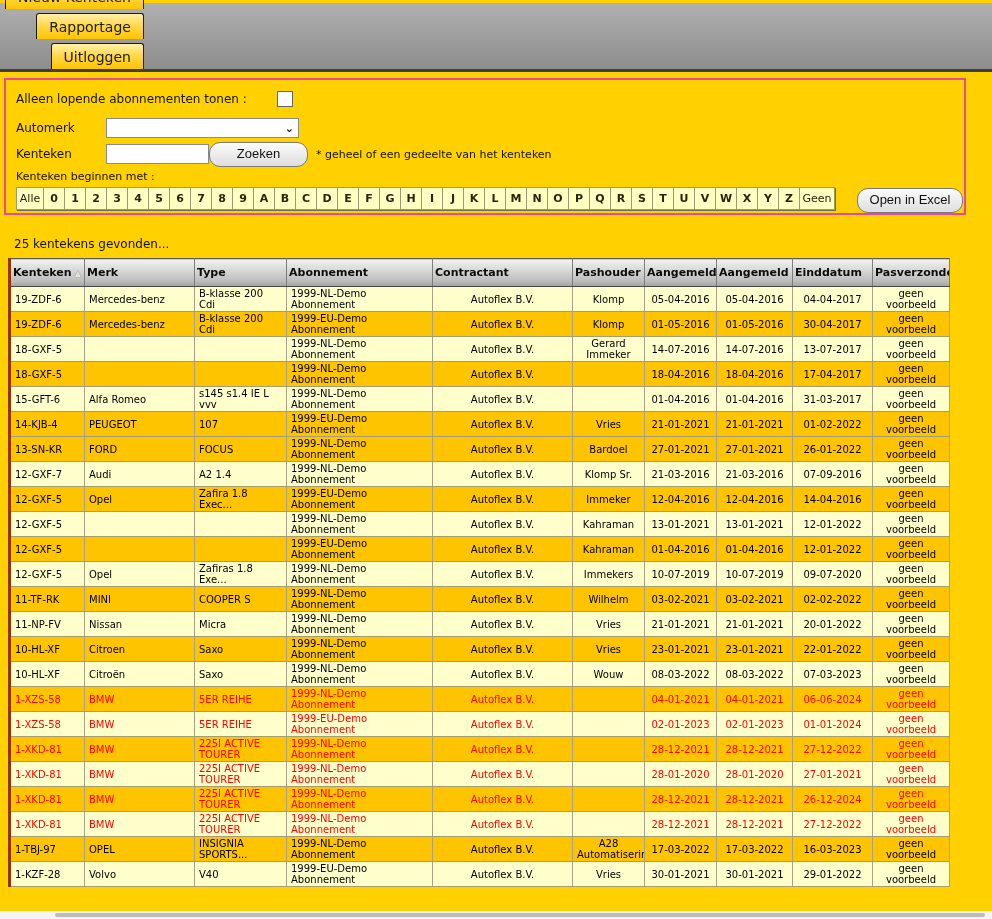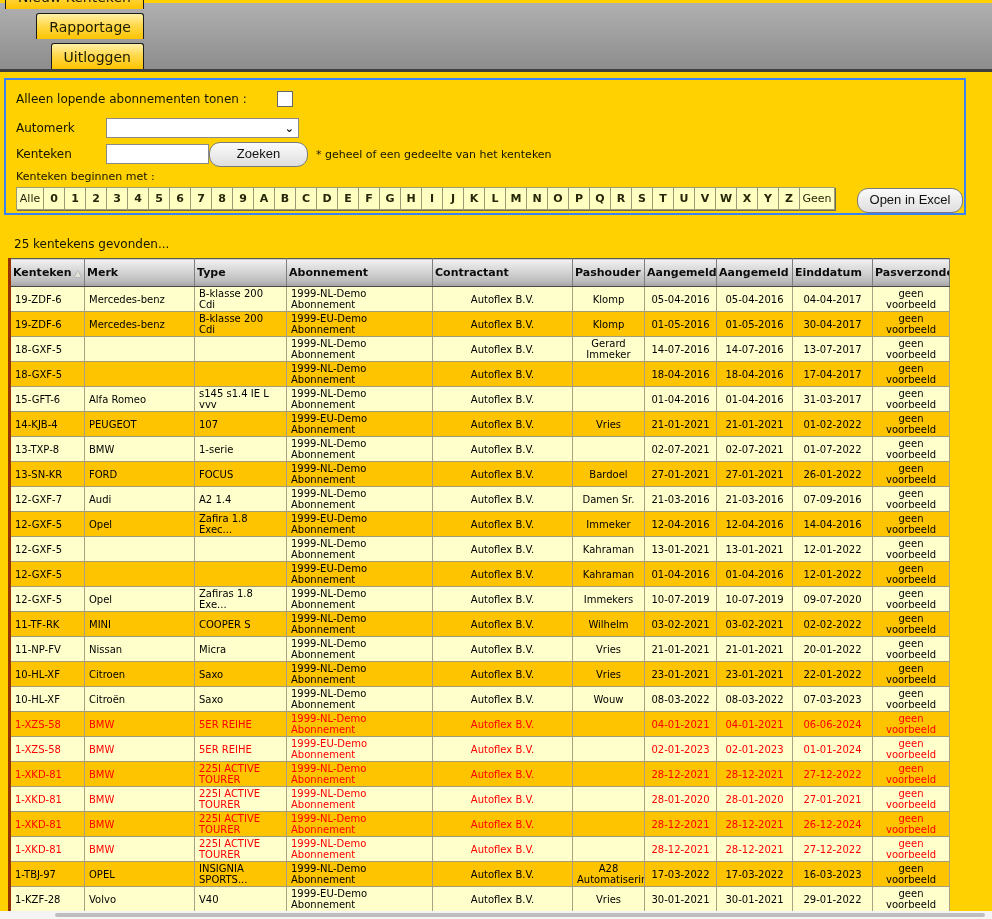--- a/index.html
+++ b/index.html
@@ -12,21 +12,21 @@
   .gray-band{position:absolute;top:3px;left:0;width:992px;height:66px;
     background:linear-gradient(#b0b0b0,#8d8d8d);border-bottom:3px solid #3f3f3f;}
   .tabs{position:absolute;left:5px;bottom:0;display:flex;gap:4px;align-items:flex-end;flex-direction:column;}
   .tab{height:25px;padding:0 12px;display:flex;align-items:center;
     background:linear-gradient(#fff0a8 0%,#ffd94d 45%,#ffc400 100%);
     border:1px solid #1a1a1a;border-bottom:none;border-radius:3px 3px 0 0;
     font-size:14px;color:#1c1c00;cursor:pointer;white-space:nowrap;}
   .tab.active{color:#fffbe0;font-weight:bold;border-width:2px;border-bottom:none;height:26px;}
   
   .panel{position:absolute;left:4px;top:78px;width:958px;height:133px;
-    border:2px solid #3b82f6;background:#FFD100;}
+    border:2px solid #ec4899;background:#FFD100;}
   .panel .lbl{position:absolute;font-size:12px;color:#141400;}
   .checkbox{position:absolute;left:271px;top:11px;width:14px;height:14px;
     background:#fff;border:1px solid #666;}
   .select{position:absolute;left:100px;top:38px;width:193px;height:20px;background:#fff;
     border:1px solid #8a8a8a;display:flex;align-items:center;justify-content:space-between;
     font-size:12px;padding:0 4px;box-sizing:border-box;}
   .select .chev{font-size:11px;color:#111;font-weight:bold;}
   .text-input{position:absolute;left:100px;top:64px;width:95px;height:18px;background:#fff;
     border:1px solid #8a8a8a;font-size:12px;padding:0 3px;}
   .btn{background:linear-gradient(#fbfbfb,#dedede);border:1px solid #7a7a7a;
@@ -218,51 +218,39 @@
         <td>PEUGEOT</td>
         <td>107</td>
         <td>1999-EU-Demo Abonnement</td>
         <td class="c">Autoflex B.V.</td>
         <td class="c">Vries</td>
         <td class="c">21-01-2021</td>
         <td class="c">21-01-2021</td>
         <td class="c">01-02-2022</td>
         <td class="c">geen voorbeeld</td>
       </tr>
-      <tr class="light">
-        <td>13-TXP-8</td>
-        <td>BMW</td>
-        <td>1-serie</td>
-        <td>1999-NL-Demo Abonnement</td>
-        <td class="c">Autoflex B.V.</td>
-        <td class="c"></td>
-        <td class="c">02-07-2021</td>
-        <td class="c">02-07-2021</td>
-        <td class="c">01-07-2022</td>
-        <td class="c">geen voorbeeld</td>
-      </tr>
       <tr class="gold">
         <td>13-SN-KR</td>
         <td>FORD</td>
         <td>FOCUS</td>
         <td>1999-NL-Demo Abonnement</td>
         <td class="c">Autoflex B.V.</td>
         <td class="c">Bardoel</td>
         <td class="c">27-01-2021</td>
         <td class="c">27-01-2021</td>
         <td class="c">26-01-2022</td>
         <td class="c">geen voorbeeld</td>
       </tr>
       <tr class="light">
         <td>12-GXF-7</td>
         <td>Audi</td>
         <td>A2 1.4</td>
         <td>1999-NL-Demo Abonnement</td>
         <td class="c">Autoflex B.V.</td>
-        <td class="c">Damen Sr.</td>
+        <td class="c">Klomp Sr.</td>
         <td class="c">21-03-2016</td>
         <td class="c">21-03-2016</td>
         <td class="c">07-09-2016</td>
         <td class="c">geen voorbeeld</td>
       </tr>
       <tr class="gold">
         <td>12-GXF-5</td>
         <td>Opel</td>
         <td>Zafira 1.8 Exec...</td>
         <td>1999-EU-Demo Abonnement</td>

